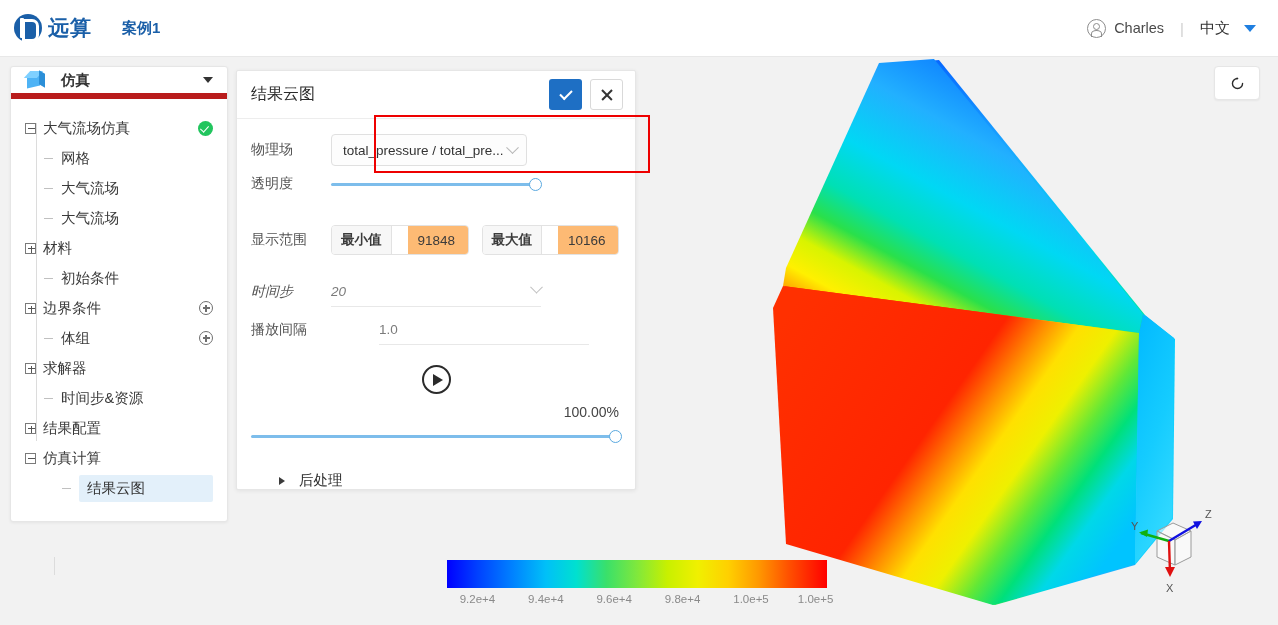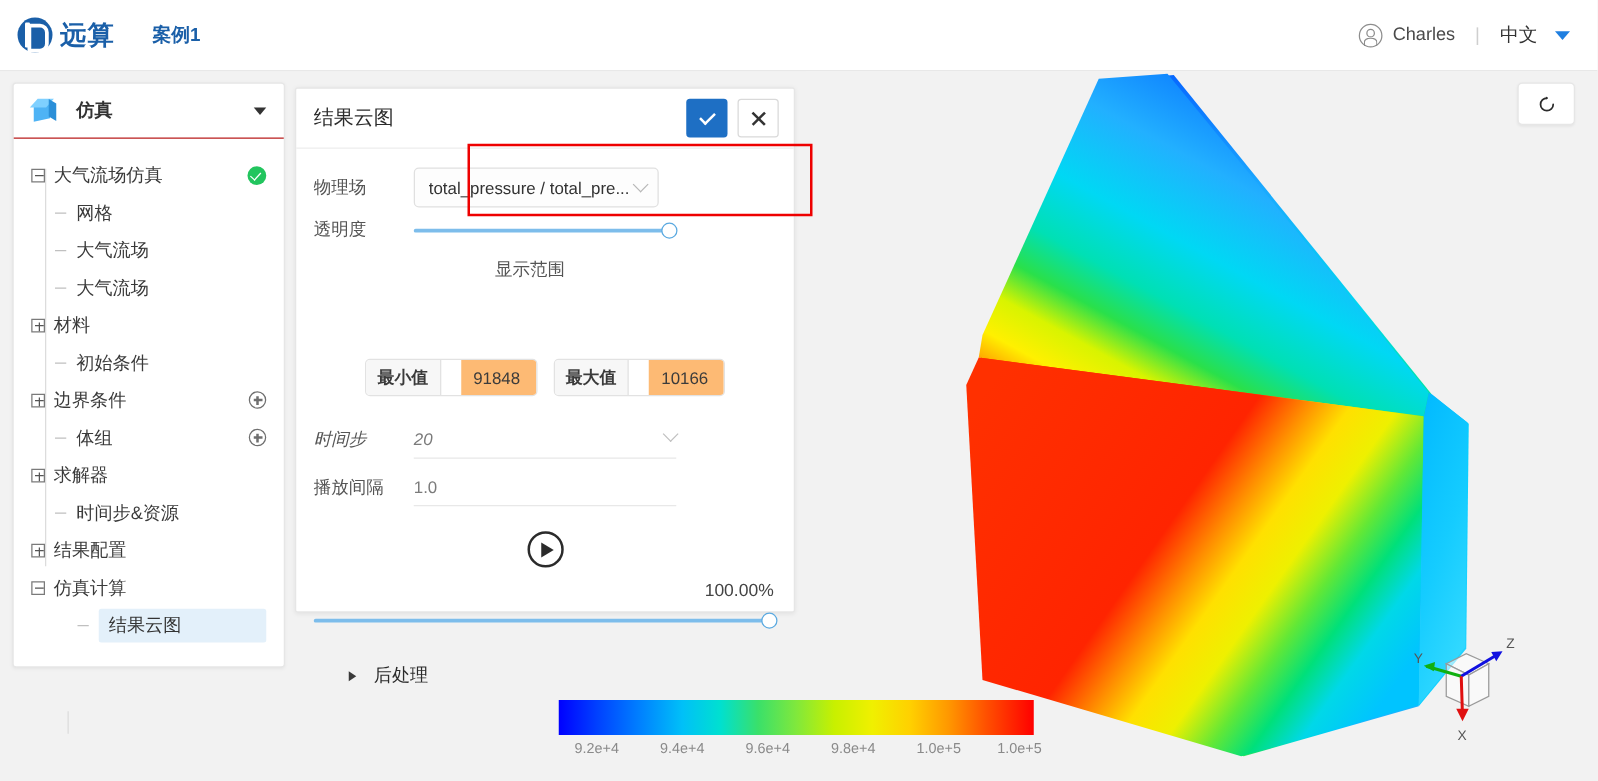--- a/index.html
+++ b/index.html
@@ -71,22 +71,22 @@
   }
 
   
   .sidebar {
     position:absolute; left:10px; top:66px;
     width:218px; background:#fff;
     border:1px solid #e6e6e6; border-radius:3px;
     box-shadow:0 1px 3px rgba(0,0,0,.06);
   }
   .sb-head {
-    height:44px; display:flex; align-items:center;
-    padding:0 14px; border-bottom:1px solid #b91c1c;
+    height:32px; display:flex; align-items:center;
+    padding:0 14px; border-bottom:6px solid #b91c1c;
   }
   .cube-ico { width:22px;height:22px;position:relative;flex:0 0 auto; }
   .cube-ico .f1 {
     position:absolute;left:2px;top:5px;width:13px;height:13px;
     background:#4eb3f5; transform:skewY(-12deg);
   }
   .cube-ico .f2 {
     position:absolute;left:2px;top:1.5px;width:13px;height:7px;
     background:#7fd0ff; transform:skewX(-42deg);
   }
@@ -434,21 +434,21 @@
     <div class="row">
       <div class="row-lbl">透明度</div>
       <div class="row-ctl">
         <div class="slider">
           <div class="track"></div>
           <div class="knob"></div>
         </div>
       </div>
     </div>
 
-    <div class="row" style="margin-top:6px;flex-direction:column;">
+    <div class="row" style="margin-top:22px;">
       <div class="row-lbl">显示范围</div>
       <div class="row-ctl">
         <div class="range-grp">
           <div class="range-unit">
             <span class="tag">最小值</span>
             <span class="val">91848</span>
           </div>
           <div class="range-unit">
             <span class="tag">最大值</span>
             <span class="val">10166</span>
@@ -460,21 +460,21 @@
     <div class="row" style="margin-top:18px;font-style:italic;">
       <div class="row-lbl">时间步</div>
       <div class="row-ctl">
         <div class="underline-ctl">
           <span>20</span>
           <span class="chev2"></span>
         </div>
       </div>
     </div>
 
-    <div class="row" style="margin-top:4px;">
+    <div class="row" style="margin-top:4px;gap:48px;">
       <div class="row-lbl">播放间隔</div>
       <div class="row-ctl">
         <div class="underline-ctl">
           <span>1.0</span>
         </div>
       </div>
     </div>
 
     <div class="play-wrap">
       <div class="play-btn">

